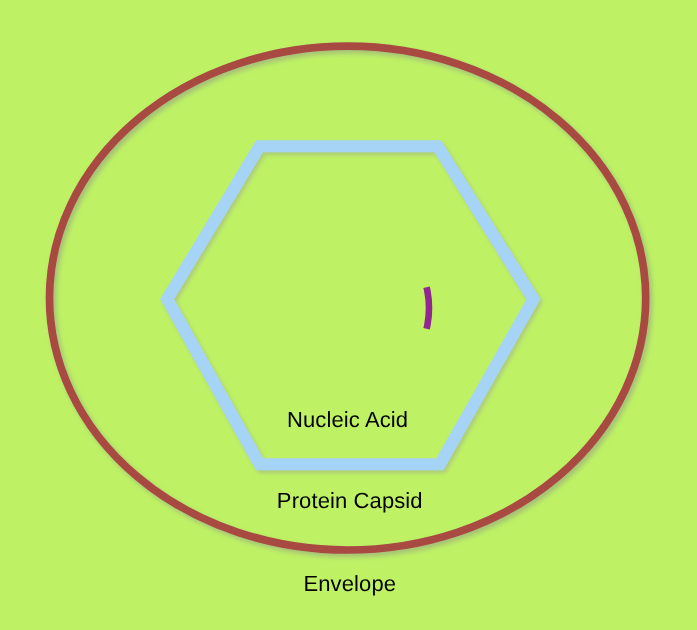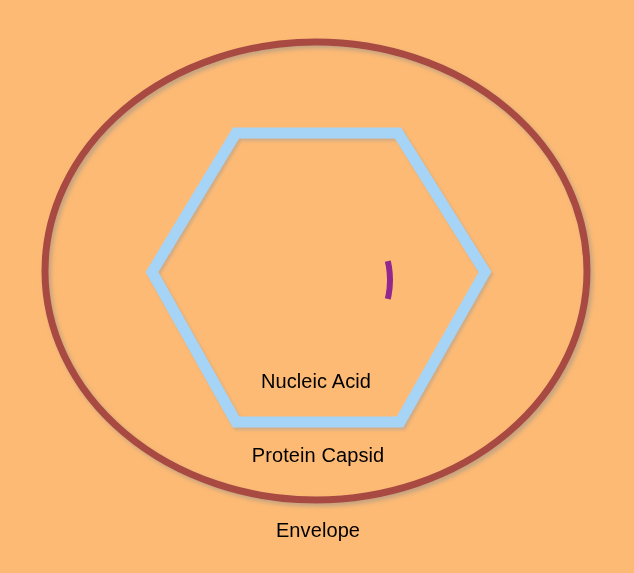--- a/index.html
+++ b/index.html
@@ -32,21 +32,21 @@
     font-size: 20px;
     font-weight: 400;
     fill: #000000;
     text-anchor: middle;
     letter-spacing: 0.1px;
   }
 </style>
 </head>
 <body>
 
-<div id="diagram-root" style="background: #fdba74;">
+<div id="diagram-root" style="background: #bef264;">
 
   <svg id="virus-svg" viewBox="0 0 634 573" xmlns="http://www.w3.org/2000/svg">
 
     <defs>
       <filter id="soft-shadow" x="-25%" y="-25%" width="150%" height="150%">
         <feDropShadow dx="2.5" dy="3" stdDeviation="2.2" flood-color="#8a8a8a" flood-opacity="0.5"></feDropShadow>
       </filter>
       <filter id="soft-shadow-hex" x="-25%" y="-25%" width="150%" height="150%">
         <feDropShadow dx="2" dy="2.5" stdDeviation="1.8" flood-color="#9a9a9a" flood-opacity="0.45"></feDropShadow>
       </filter>

